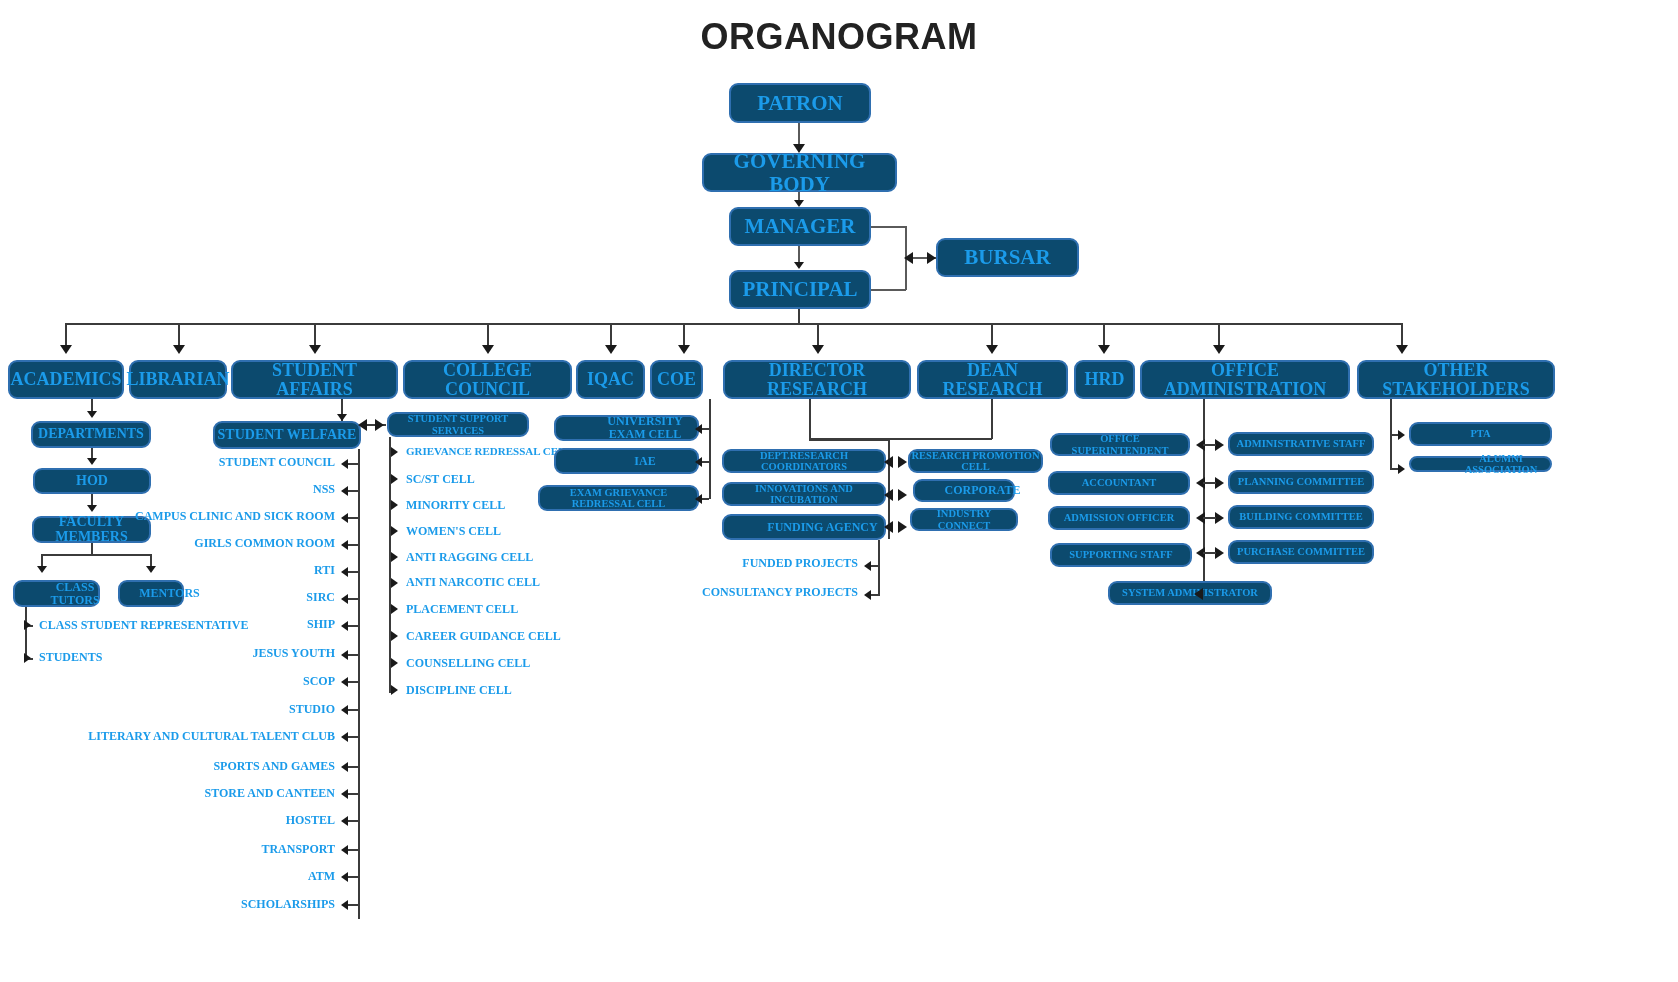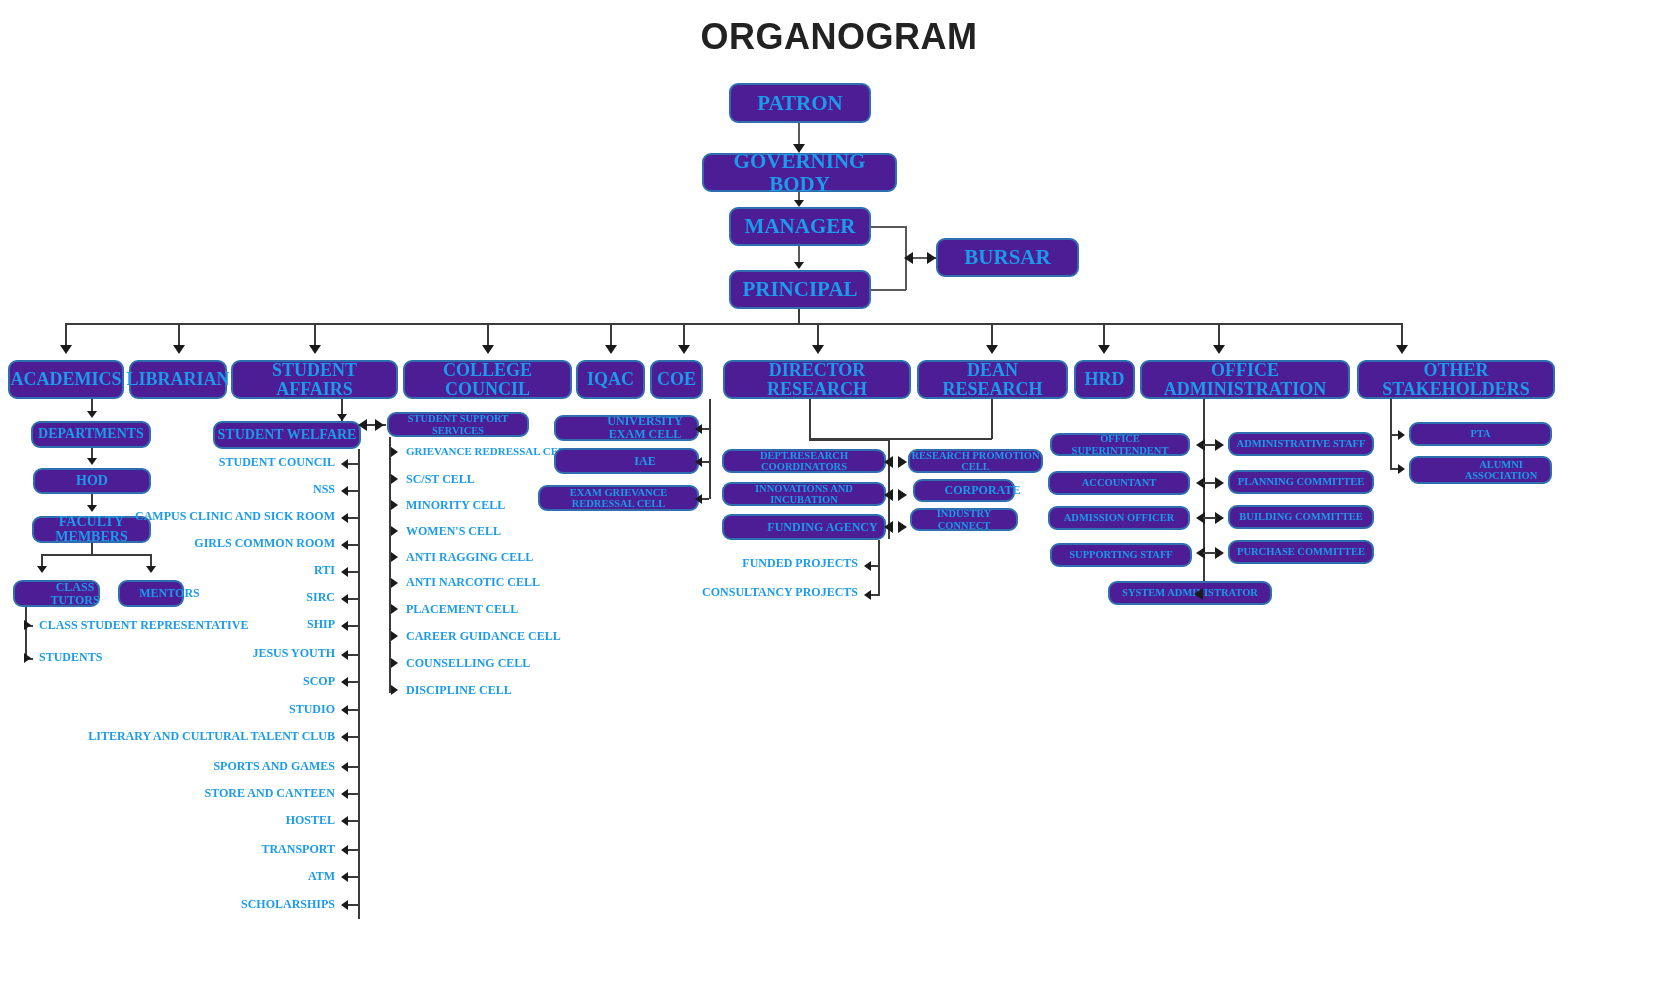--- a/index.html
+++ b/index.html
@@ -8,21 +8,21 @@
 
   .title{
     position:absolute;left:0;top:16px;width:1678px;text-align:center;
     font-family:"Liberation Sans", sans-serif;
     font-weight:bold;font-size:36px;color:#222;letter-spacing:.5px;
   }
 
   
   .box{
     position:absolute;box-sizing:border-box;
-    border:2px solid #2f6fb0;border-radius:9px;background:#4c1d95;
+    border:2px solid #2f6fb0;border-radius:9px;background:#0c4a6e;
     color:#1b9bea;font-weight:bold;
     display:flex;align-items:center;justify-content:center;
     text-align:center;line-height:1.05;
     font-family:"Liberation Serif", serif;
   }
   .box.t1{font-size:21px;}      
   .box.t2{font-size:18px;}      
   .box.t3{font-size:14px;}      
   .box.t4{font-size:12px;padding-left:37px;}      
   .box.t5{font-size:10.5px;}    
@@ -351,15 +351,15 @@
   <div class="ah left" style="left:1194px;top:588px;"></div>
 
   <div class="ln vln dk" style="left:1390px;top:399px;height:70px;"></div>
 
   <div class="ln hln dk" style="left:1390px;top:434px;width:12px;"></div>
   <div class="ah sm right" style="left:1398px;top:430px;"></div>
   <div class="box t5" style="left:1409px;top:422px;width:143px;height:24px;">PTA</div>
 
   <div class="ln hln dk" style="left:1390px;top:468px;width:12px;"></div>
   <div class="ah sm right" style="left:1398px;top:464px;"></div>
-  <div class="box t5" style="left:1409px;top:456px;width:143px;height:28px;padding-left:41px;">ALUMNI ASSOCIATION</div>
+  <div class="box t5" style="left:1409px;top:456px;width:143px;height:16px;padding-left:41px;">ALUMNI ASSOCIATION</div>
 
 </div>
 
 </body></html>

